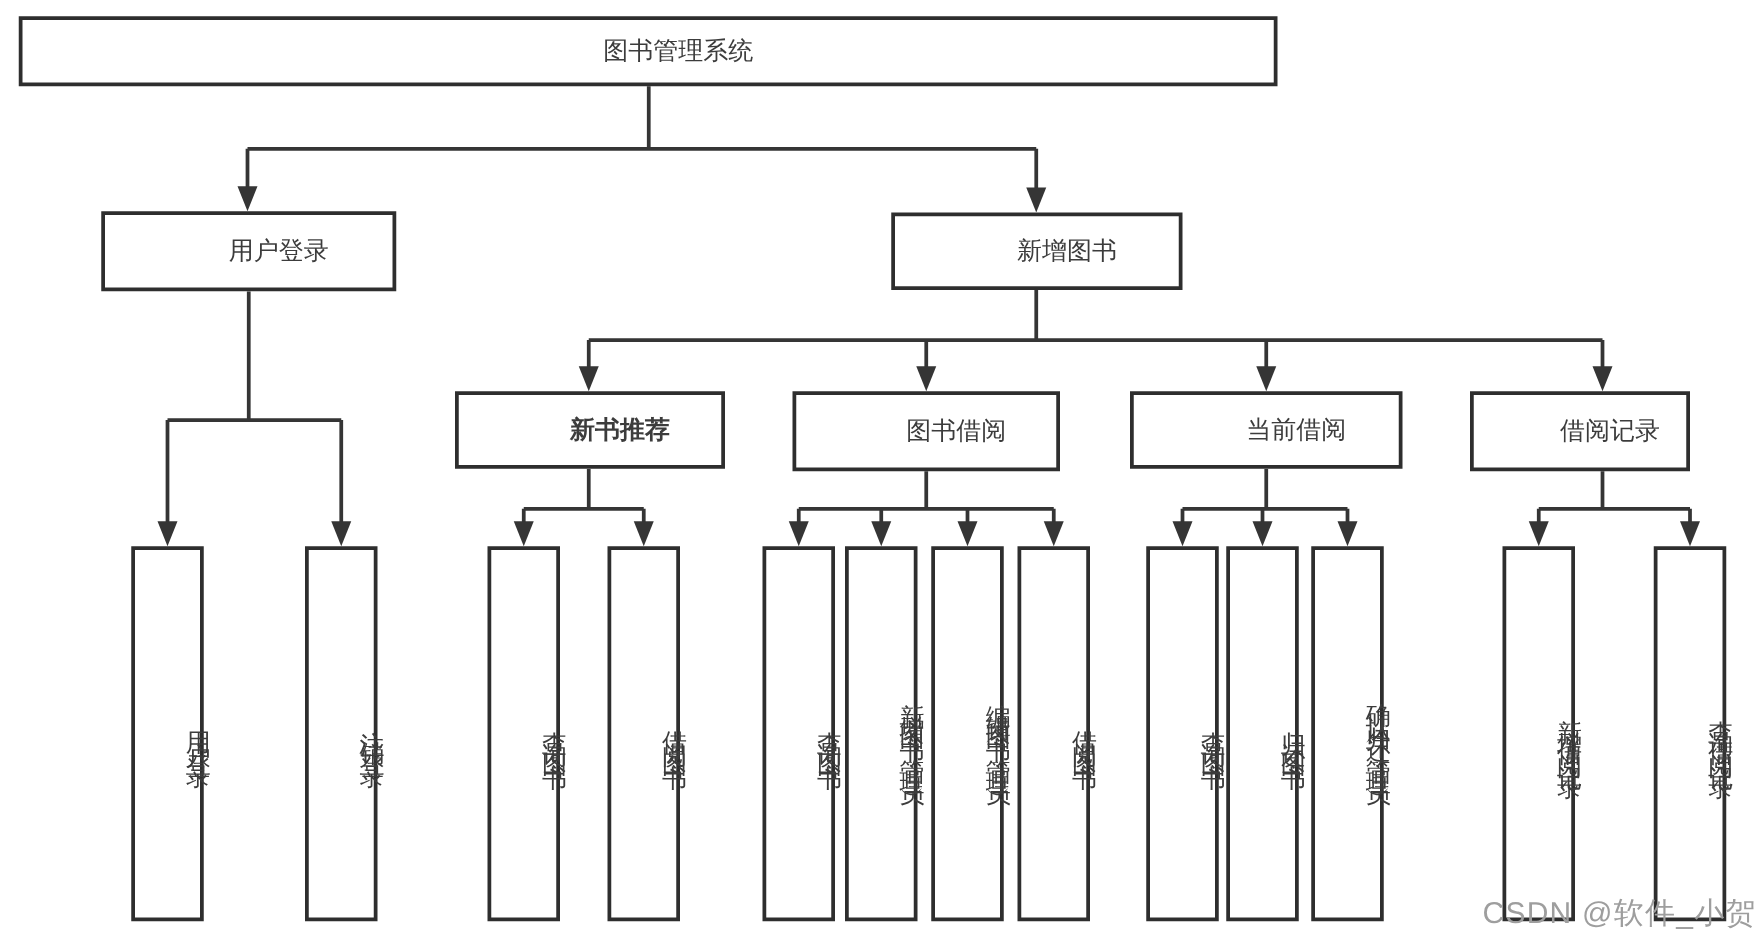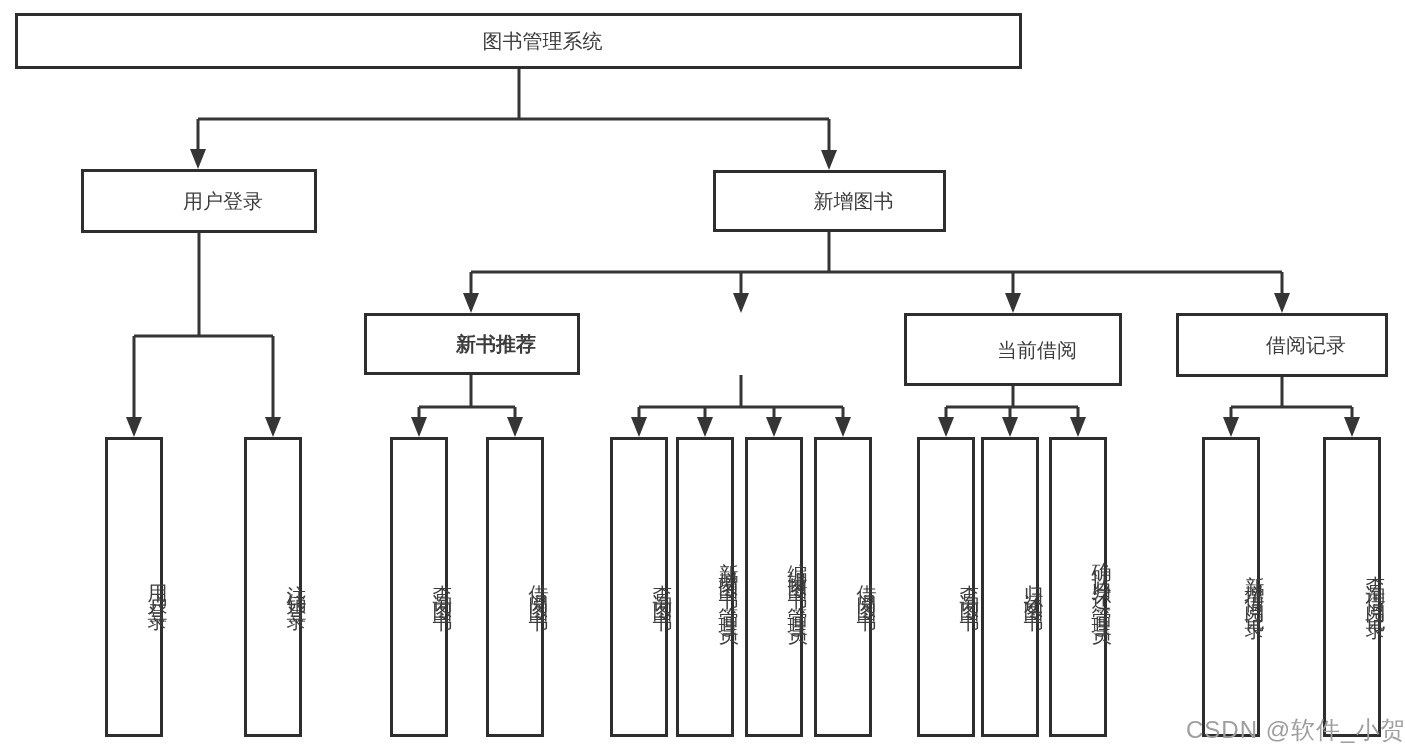--- a/index.html
+++ b/index.html
@@ -82,24 +82,27 @@
   <div class="node" style="left:81px;top:169px;width:236px;height:64px;">
     <span>用户登录</span>
   </div>
   <div class="node" style="left:713px;top:170px;width:233px;height:62px;">
     <span>新增图书</span>
   </div>
 
   <div class="node" style="left:364px;top:313px;width:216px;height:62px;font-weight:bold;">
     <span>新书推荐</span>
   </div>
-  <div class="node" style="left:904px;top:313px;width:218px;height:73px;">
+  <div class="node" style="left:634px;top:313px;width:214px;height:64px;">
+    <span>图书借阅</span>
+  </div>
+  <div class="node" style="left:904px;top:313px;width:218px;height:62px;">
     <span>当前借阅</span>
   </div>
-  <div class="node" style="left:1176px;top:313px;width:212px;height:64px;">
+  <div class="node" style="left:1176px;top:313px;width:176px;height:64px;">
     <span>借阅记录</span>
   </div>
 
   <div class="node node-v" style="left:105px;top:437px;width:58px;height:300px;">
     <span>用户登录</span>
   </div>
   <div class="node node-v" style="left:244px;top:437px;width:58px;height:300px;">
     <span>注销登录</span>
   </div>
 

